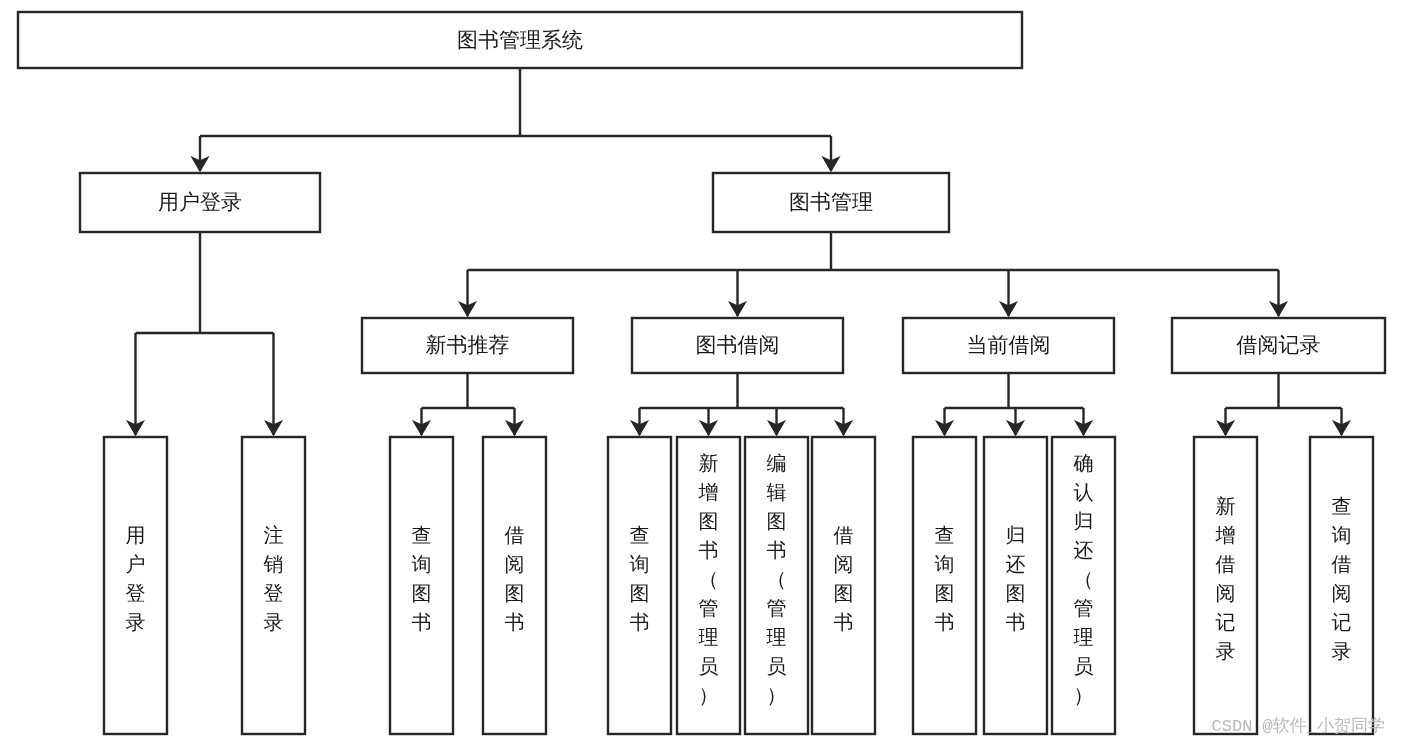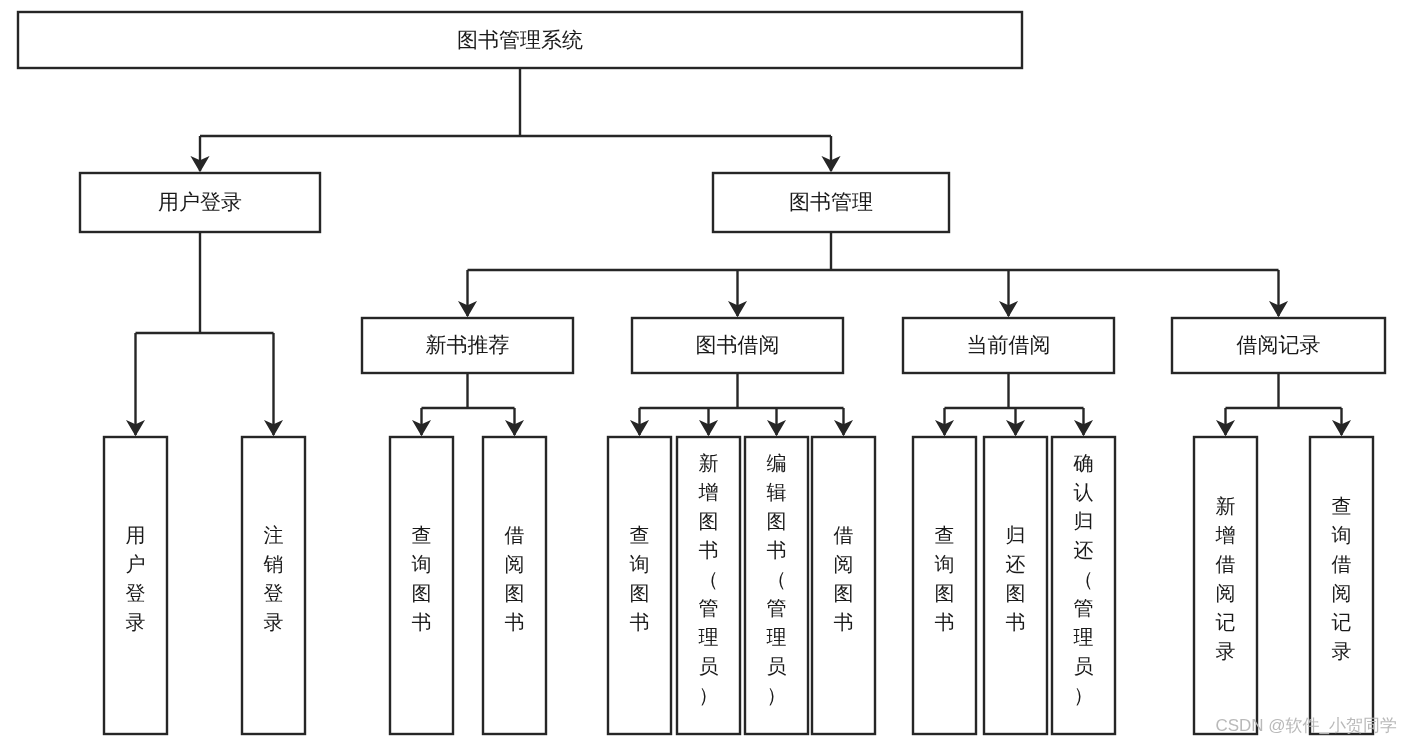--- a/index.html
+++ b/index.html
@@ -44,23 +44,23 @@
     stroke: #262626;
     stroke-width: 2.4;
     fill: none;
   }
   .arrow-head {
     fill: #262626;
     stroke: none;
   }
   .watermark {
     position: absolute;
-    right: 8px;
+    right: 20px;
     bottom: 4px;
-    font-family: Liberation Sans, sans-serif;
+    font-family: Liberation Mono, monospace;
     font-size: 17px;
     color: #b9b9b9;
     white-space: nowrap;
     pointer-events: none;
   }
 </style>
 </head>
 <body>
 
 <div id="diagram-root">

